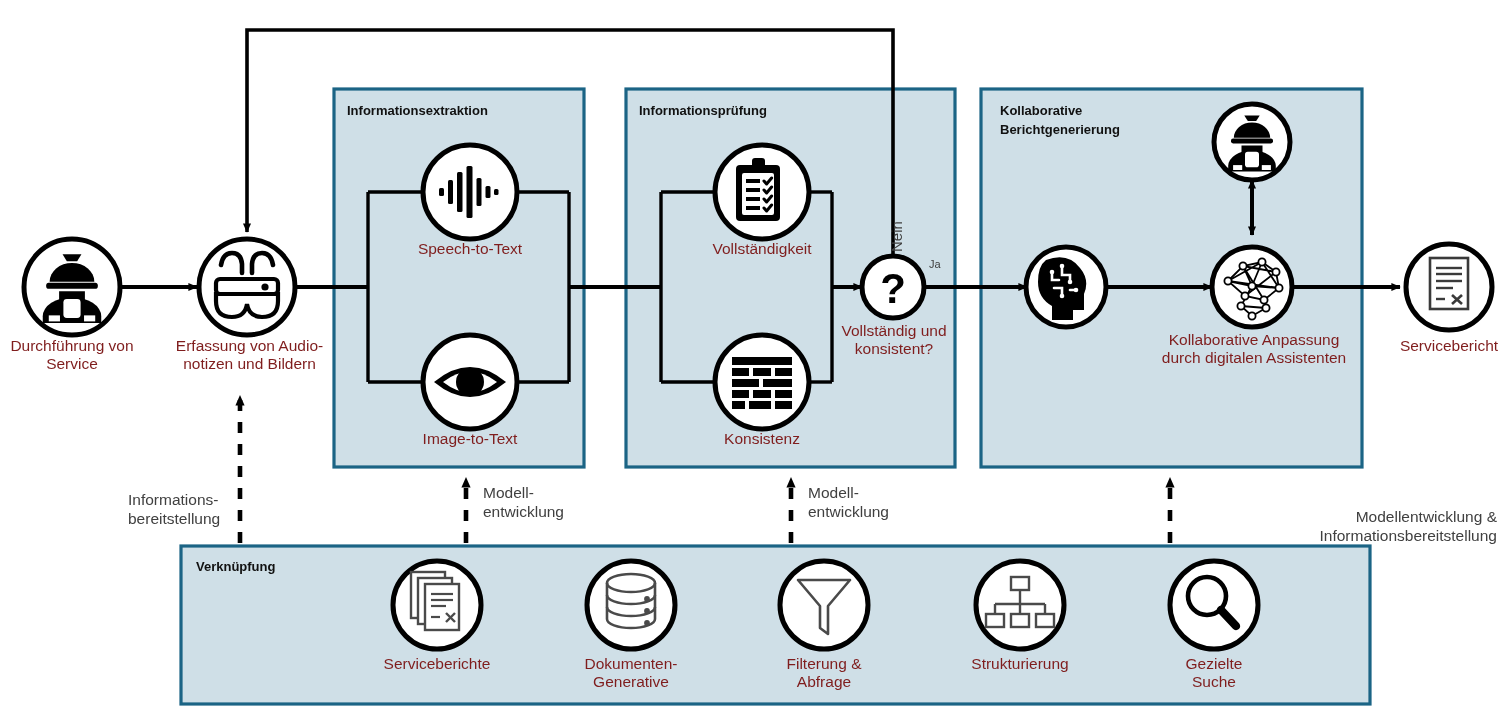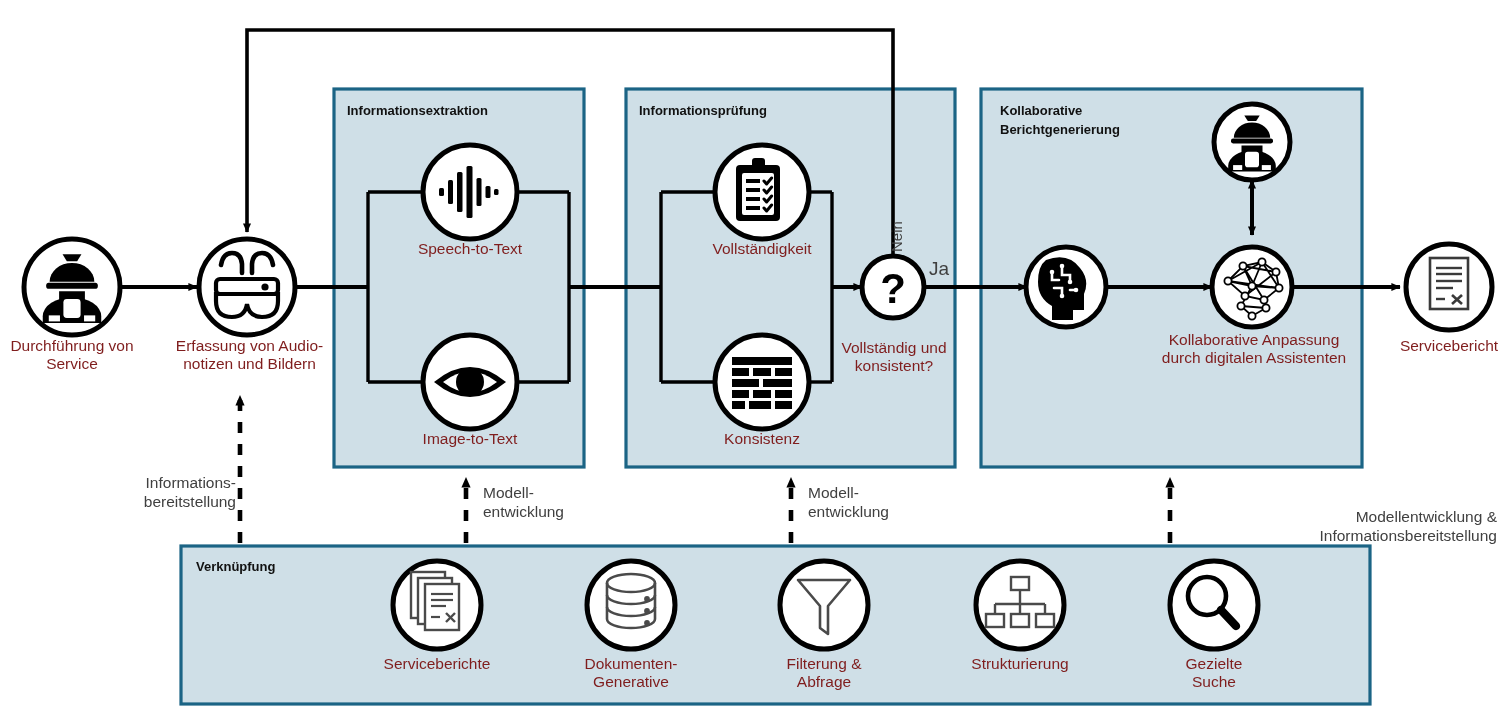--- a/index.html
+++ b/index.html
@@ -3,21 +3,21 @@
 <meta charset="utf-8">
 <style>
   html,body{margin:0;padding:0;background:#ffffff;}
   body{font-family:"Liberation Sans", sans-serif;}
   #stage{position:relative;width:1503px;height:715px;background:#fff;overflow:hidden;}
   #stage svg{position:absolute;left:0;top:0;}
   .lbl{position:absolute;color:#7f1d1d;font-size:15.5px;line-height:18px;text-align:center;white-space:pre-line;font-family:"Liberation Sans", sans-serif;}
   .panel-title{position:absolute;color:#111;font-size:13px;line-height:19px;font-weight:bold;white-space:pre-line;font-family:"Liberation Sans", sans-serif;}
   .vlbl{position:absolute;color:#404040;font-size:15px;font-family:"Liberation Sans", sans-serif;
         transform:rotate(-90deg);transform-origin:left top;white-space:nowrap;}
-  .smalllbl{position:absolute;color:#404040;font-size:19px;font-family:"Liberation Sans", sans-serif;white-space:nowrap;}
+  .smalllbl{position:absolute;color:#404040;font-size:11px;font-family:"Liberation Sans", sans-serif;white-space:nowrap;}
   .dlbl{position:absolute;color:#404040;font-size:15.5px;line-height:19px;white-space:pre-line;font-family:"Liberation Sans", sans-serif;}
 </style>
 </head>
 <body>
 
 <div id="stage">
 
   <svg width="1503" height="715" viewBox="0 0 1503 715">
     <defs>
       <marker id="arrow" markerWidth="9" markerHeight="9" refX="7.4" refY="3.4" orient="auto" markerUnits="userSpaceOnUse">
@@ -325,38 +325,38 @@
   <div class="panel-title" style="left:196px;top:557px;">Verknüpfung</div>
 
   <div class="lbl" style="left:-8px;top:337px;width:160px;">Durchführung von
 Service</div>
   <div class="lbl" style="left:157px;top:337px;width:185px;">Erfassung von Audio-
 notizen und Bildern</div>
   <div class="lbl" style="left:380px;top:240px;width:180px;">Speech-to-Text</div>
   <div class="lbl" style="left:380px;top:430px;width:180px;">Image-to-Text</div>
   <div class="lbl" style="left:677px;top:240px;width:170px;">Vollständigkeit</div>
   <div class="lbl" style="left:677px;top:430px;width:170px;">Konsistenz</div>
-  <div class="lbl" style="left:823px;top:339px;width:142px;">Vollständig und
+  <div class="lbl" style="left:823px;top:322px;width:142px;">Vollständig und
 konsistent?</div>
   <div class="lbl" style="left:1148px;top:331px;width:212px;">Kollaborative Anpassung
 durch digitalen Assistenten</div>
   <div class="lbl" style="left:1379px;top:337px;width:140px;">Servicebericht</div>
 
   <div class="lbl" style="left:357px;top:655px;width:160px;">Serviceberichte</div>
   <div class="lbl" style="left:551px;top:655px;width:160px;">Dokumenten-
 Generative</div>
   <div class="lbl" style="left:744px;top:655px;width:160px;">Filterung &amp;
 Abfrage</div>
   <div class="lbl" style="left:940px;top:655px;width:160px;">Strukturierung</div>
   <div class="lbl" style="left:1134px;top:655px;width:160px;">Gezielte
 Suche</div>
 
   <div class="vlbl" style="left:888px;top:252px;">Nein</div>
   <div class="smalllbl" style="left:929px;top:258px;">Ja</div>
-  <div class="dlbl" style="left:128px;top:473px;width:108px;text-align:right;">Informations-
+  <div class="dlbl" style="left:128px;top:490px;width:108px;">Informations-
 bereitstellung</div>
   <div class="dlbl" style="left:483px;top:483px;width:150px;text-align:left;">Modell-
 entwicklung</div>
   <div class="dlbl" style="left:808px;top:483px;width:150px;text-align:left;">Modell-
 entwicklung</div>
   <div class="dlbl" style="left:1187px;top:483px;width:310px;text-align:right;margin-top:24px;">Modellentwicklung &amp;
 Informationsbereitstellung</div>
 
 </div>
 

